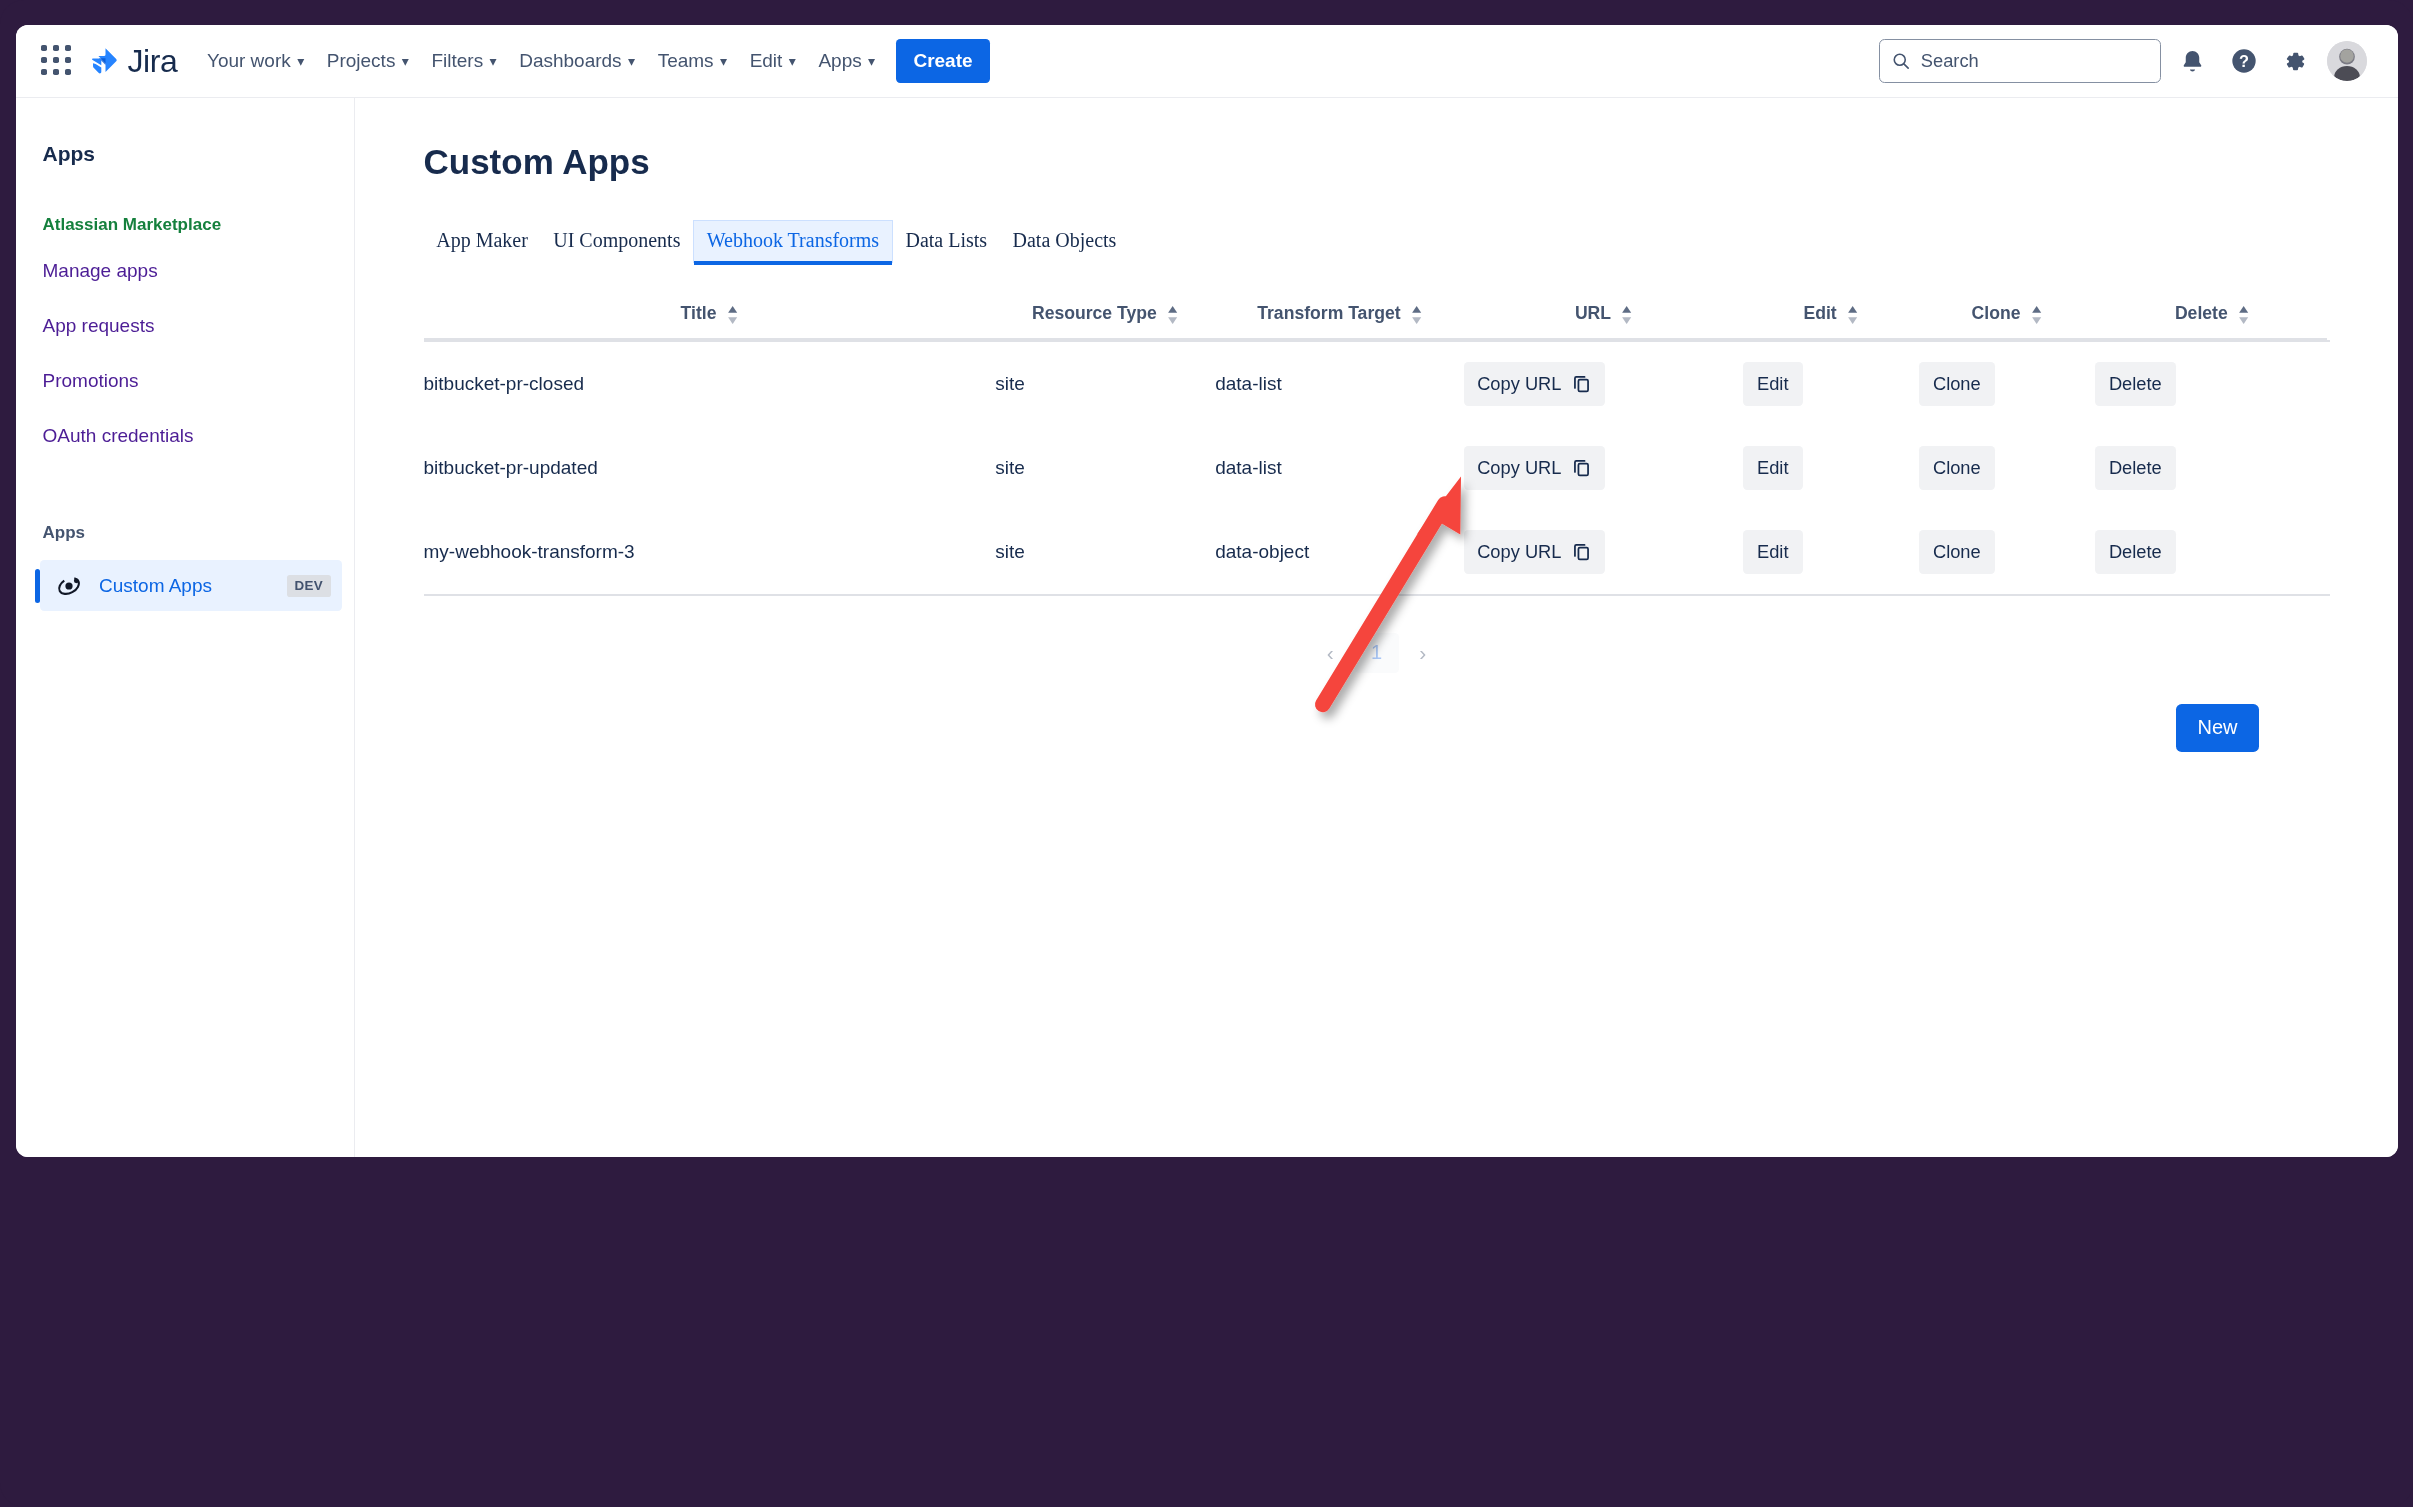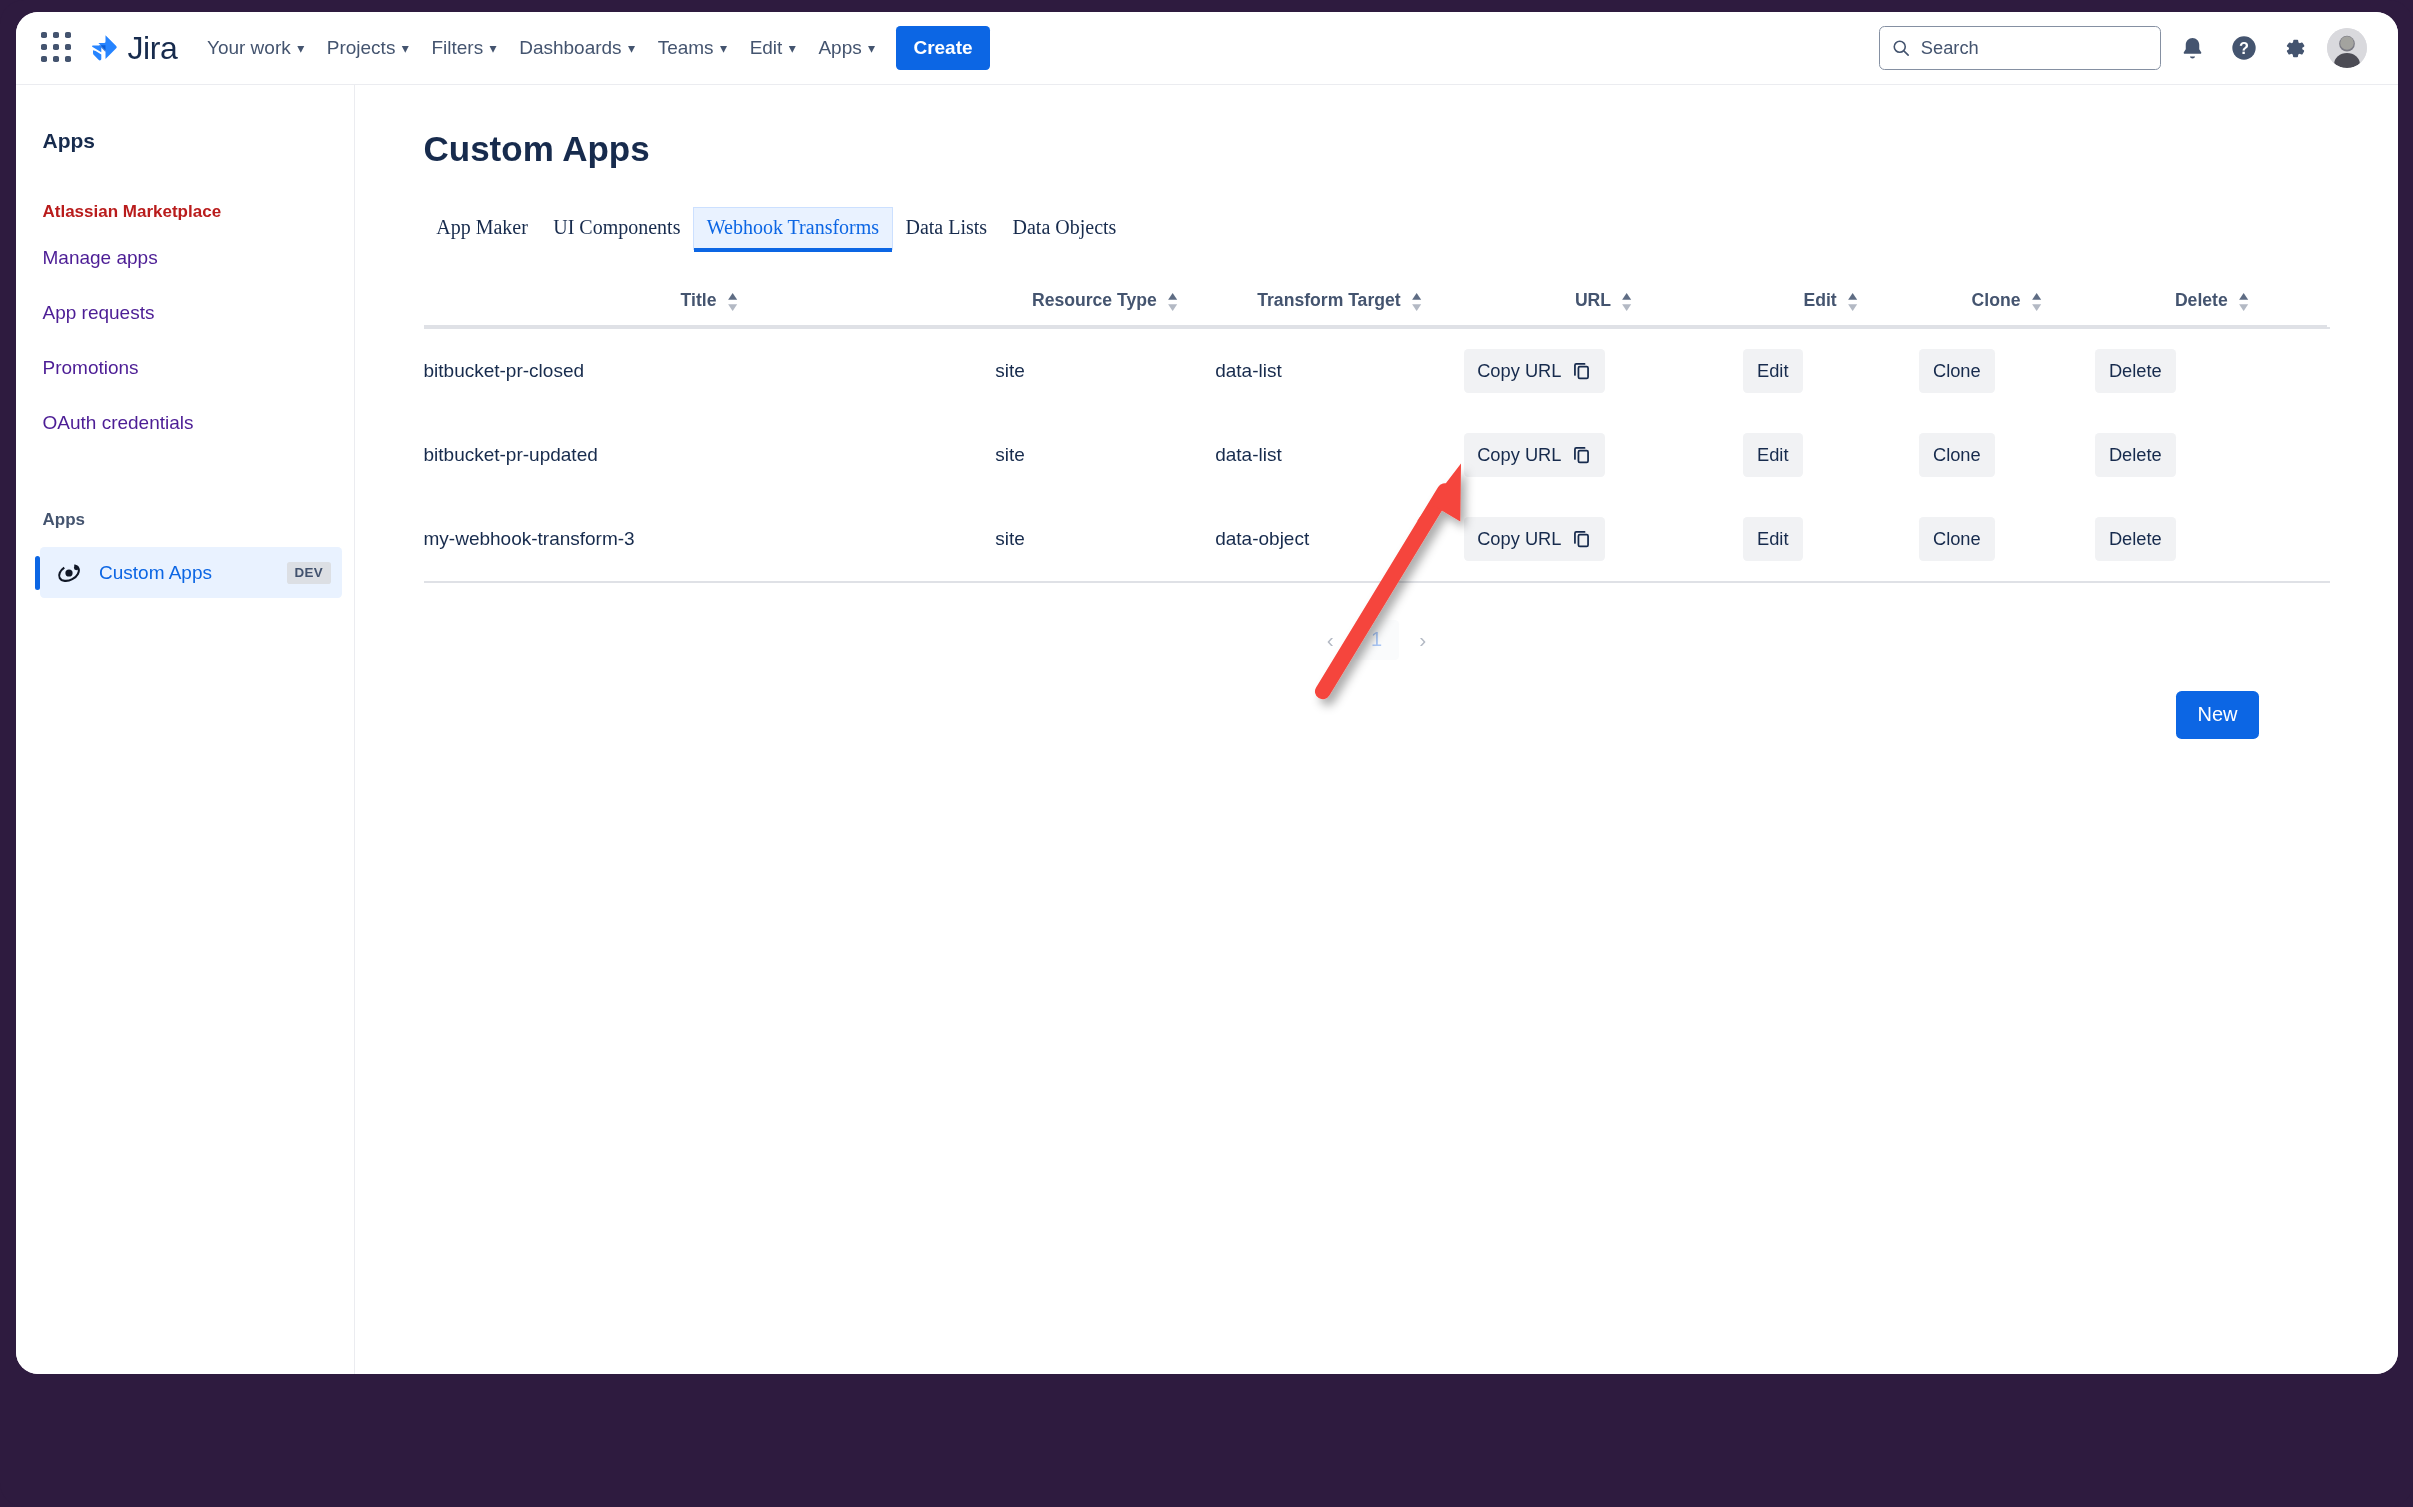--- a/index.html
+++ b/index.html
@@ -15,24 +15,24 @@
   #frame {
     position: absolute;
     left: 0; top: 0;
     width: 2413px; height: 1507px;
     background: #2E1B3F;
     border-radius: 24px;
     overflow: hidden;
   }
   #page {
     position: absolute;
-    left: 15.5px; top: 12px;
-    width: 2382px; height: 1362px;
+    left: 15.5px; top: 25px;
+    width: 2382px; height: 1132px;
     background: #ffffff;
-    border-radius: 22px;
+    border-radius: 12px;
     overflow: hidden;
   }
 
   
   #topnav {
     position: absolute;
     left: 0; top: 0;
     width: 2382px; height: 73px;
     background: #ffffff;
     border-bottom: 1.4px solid #EBECF0;
@@ -141,21 +141,21 @@
   }
   .sb-title {
     font-size: 21px;
     font-weight: 700;
     color: #172B4D;
     padding: 44px 0 0 27px;
   }
   .sb-section {
     font-size: 17px;
     font-weight: 700;
-    color: #b91c1c;
+    color: #15803d;
     padding: 0 0 0 27px;
     margin-top: 49px;
   }
   .sb-item {
     font-size: 19px;
     color: #4c1d95;
     padding: 0 0 0 27px;
     height: 38px;
     line-height: 38px;
     cursor: pointer;

